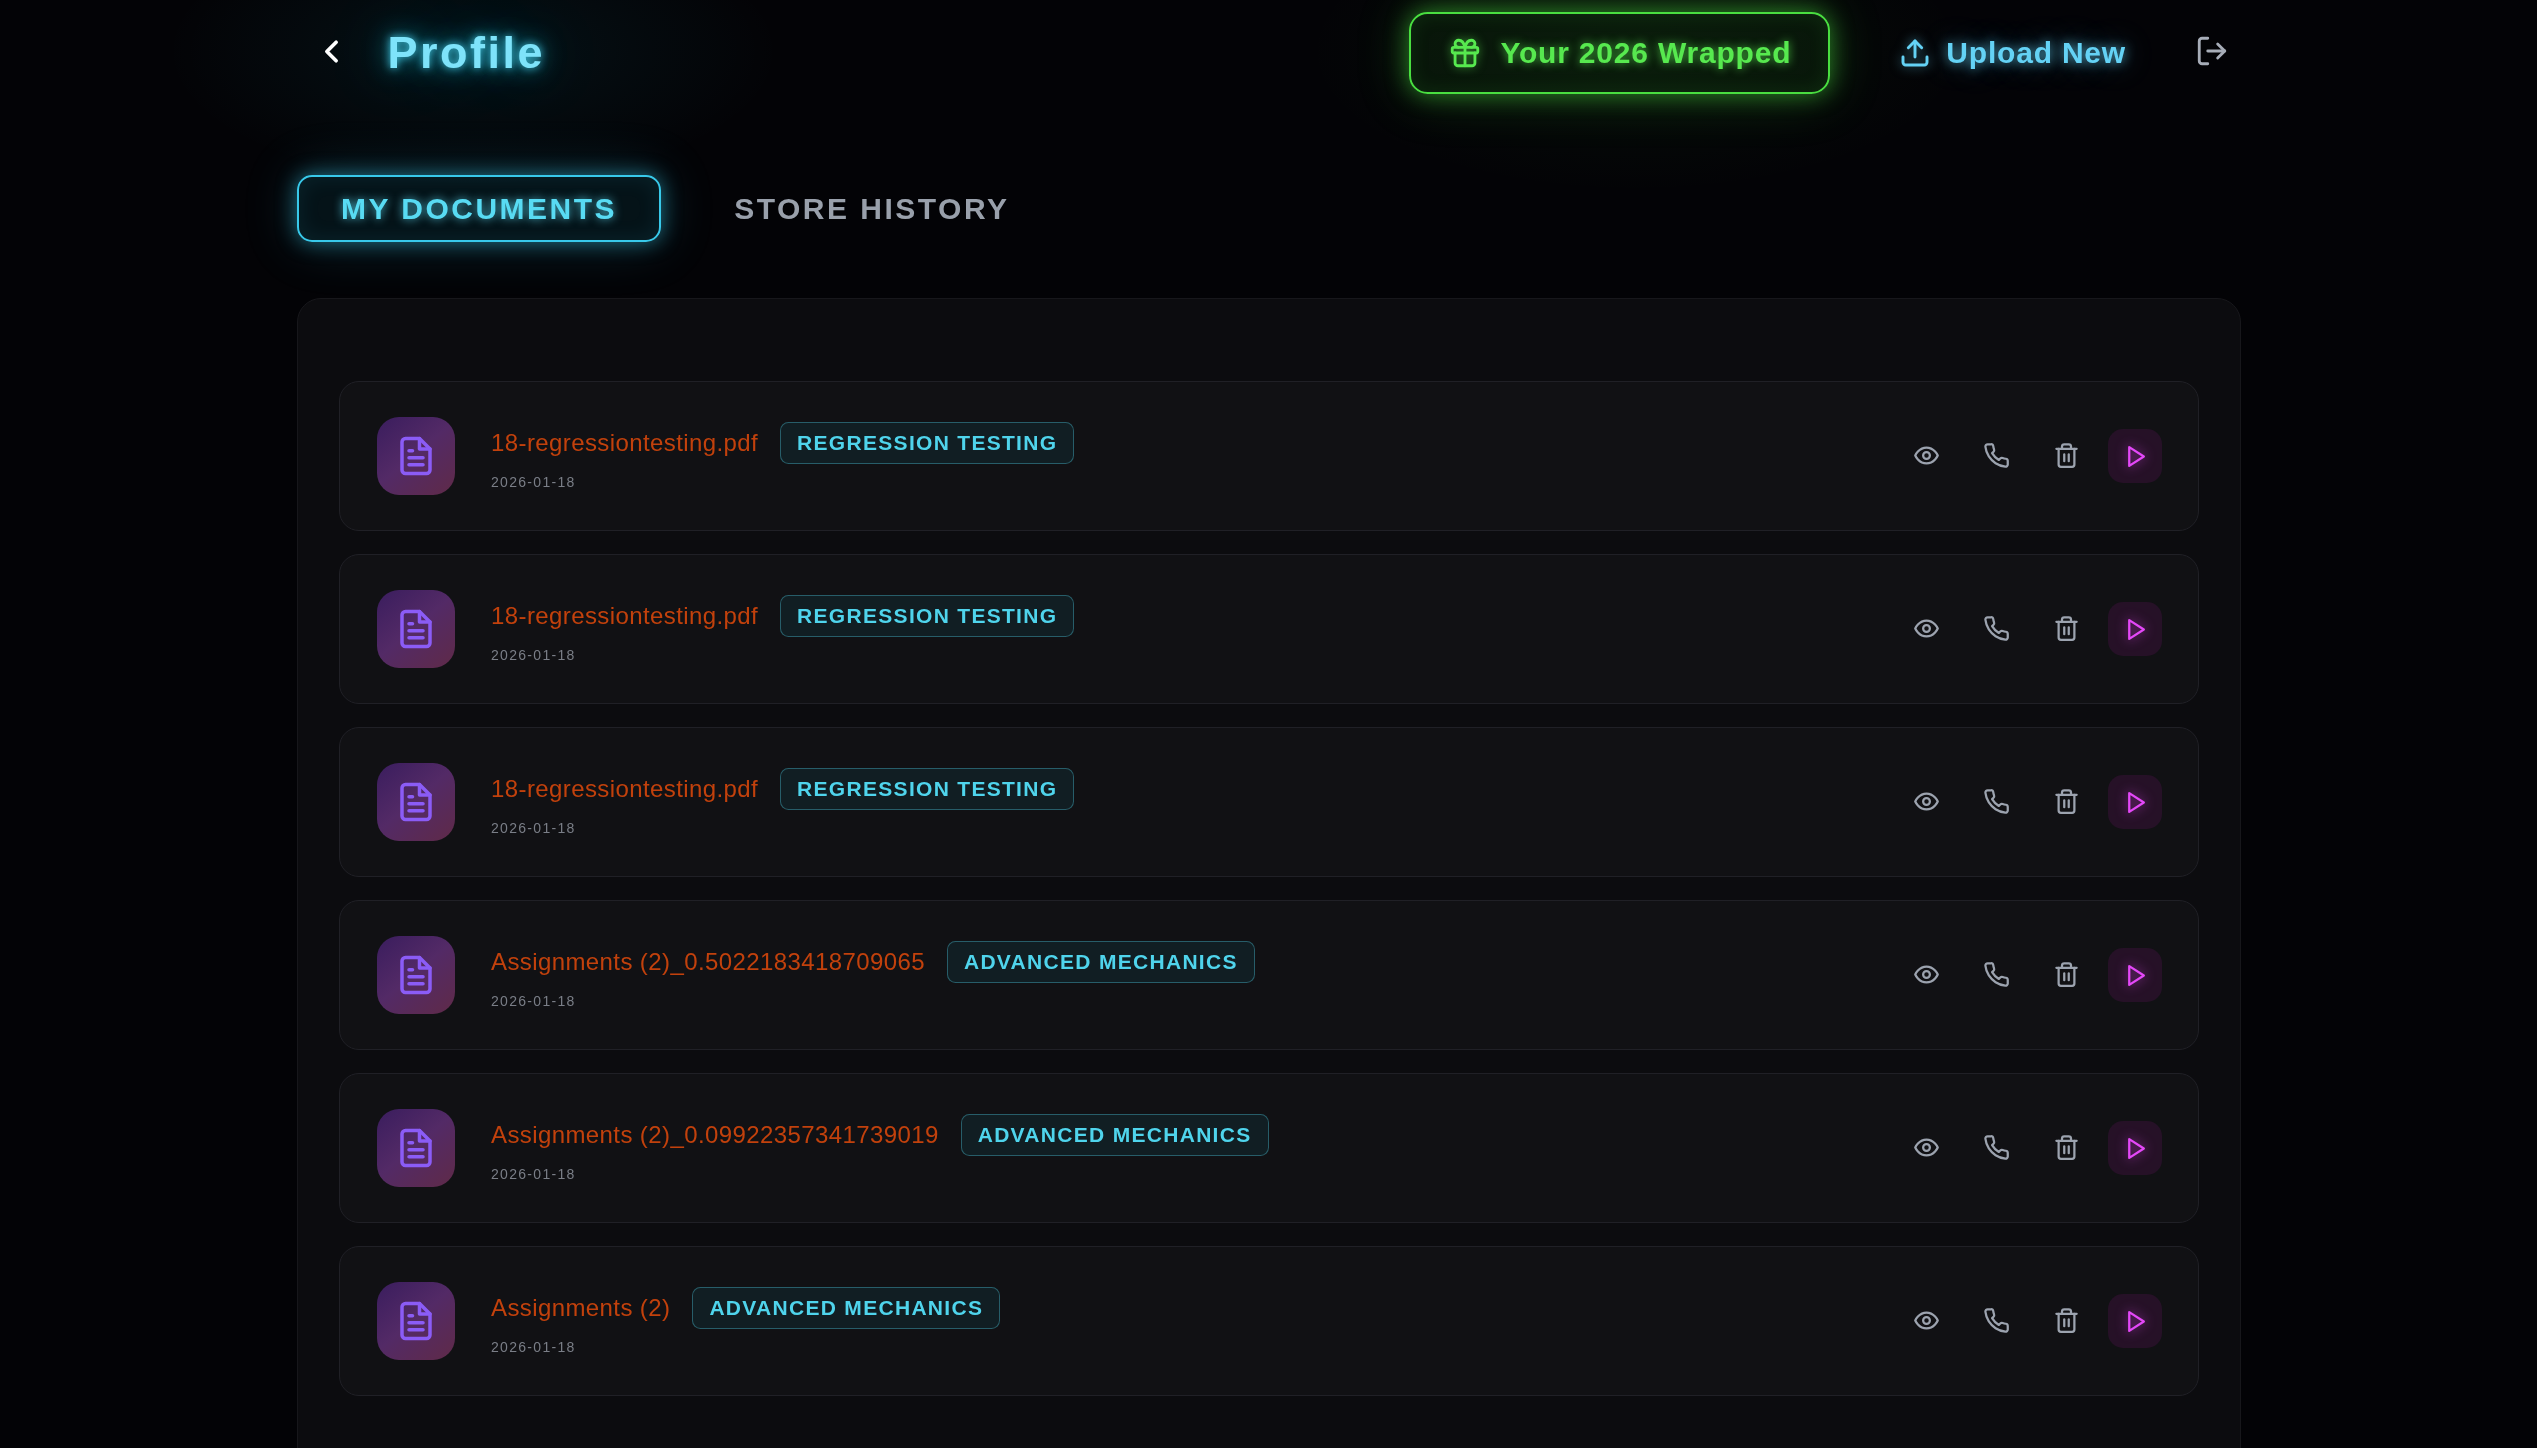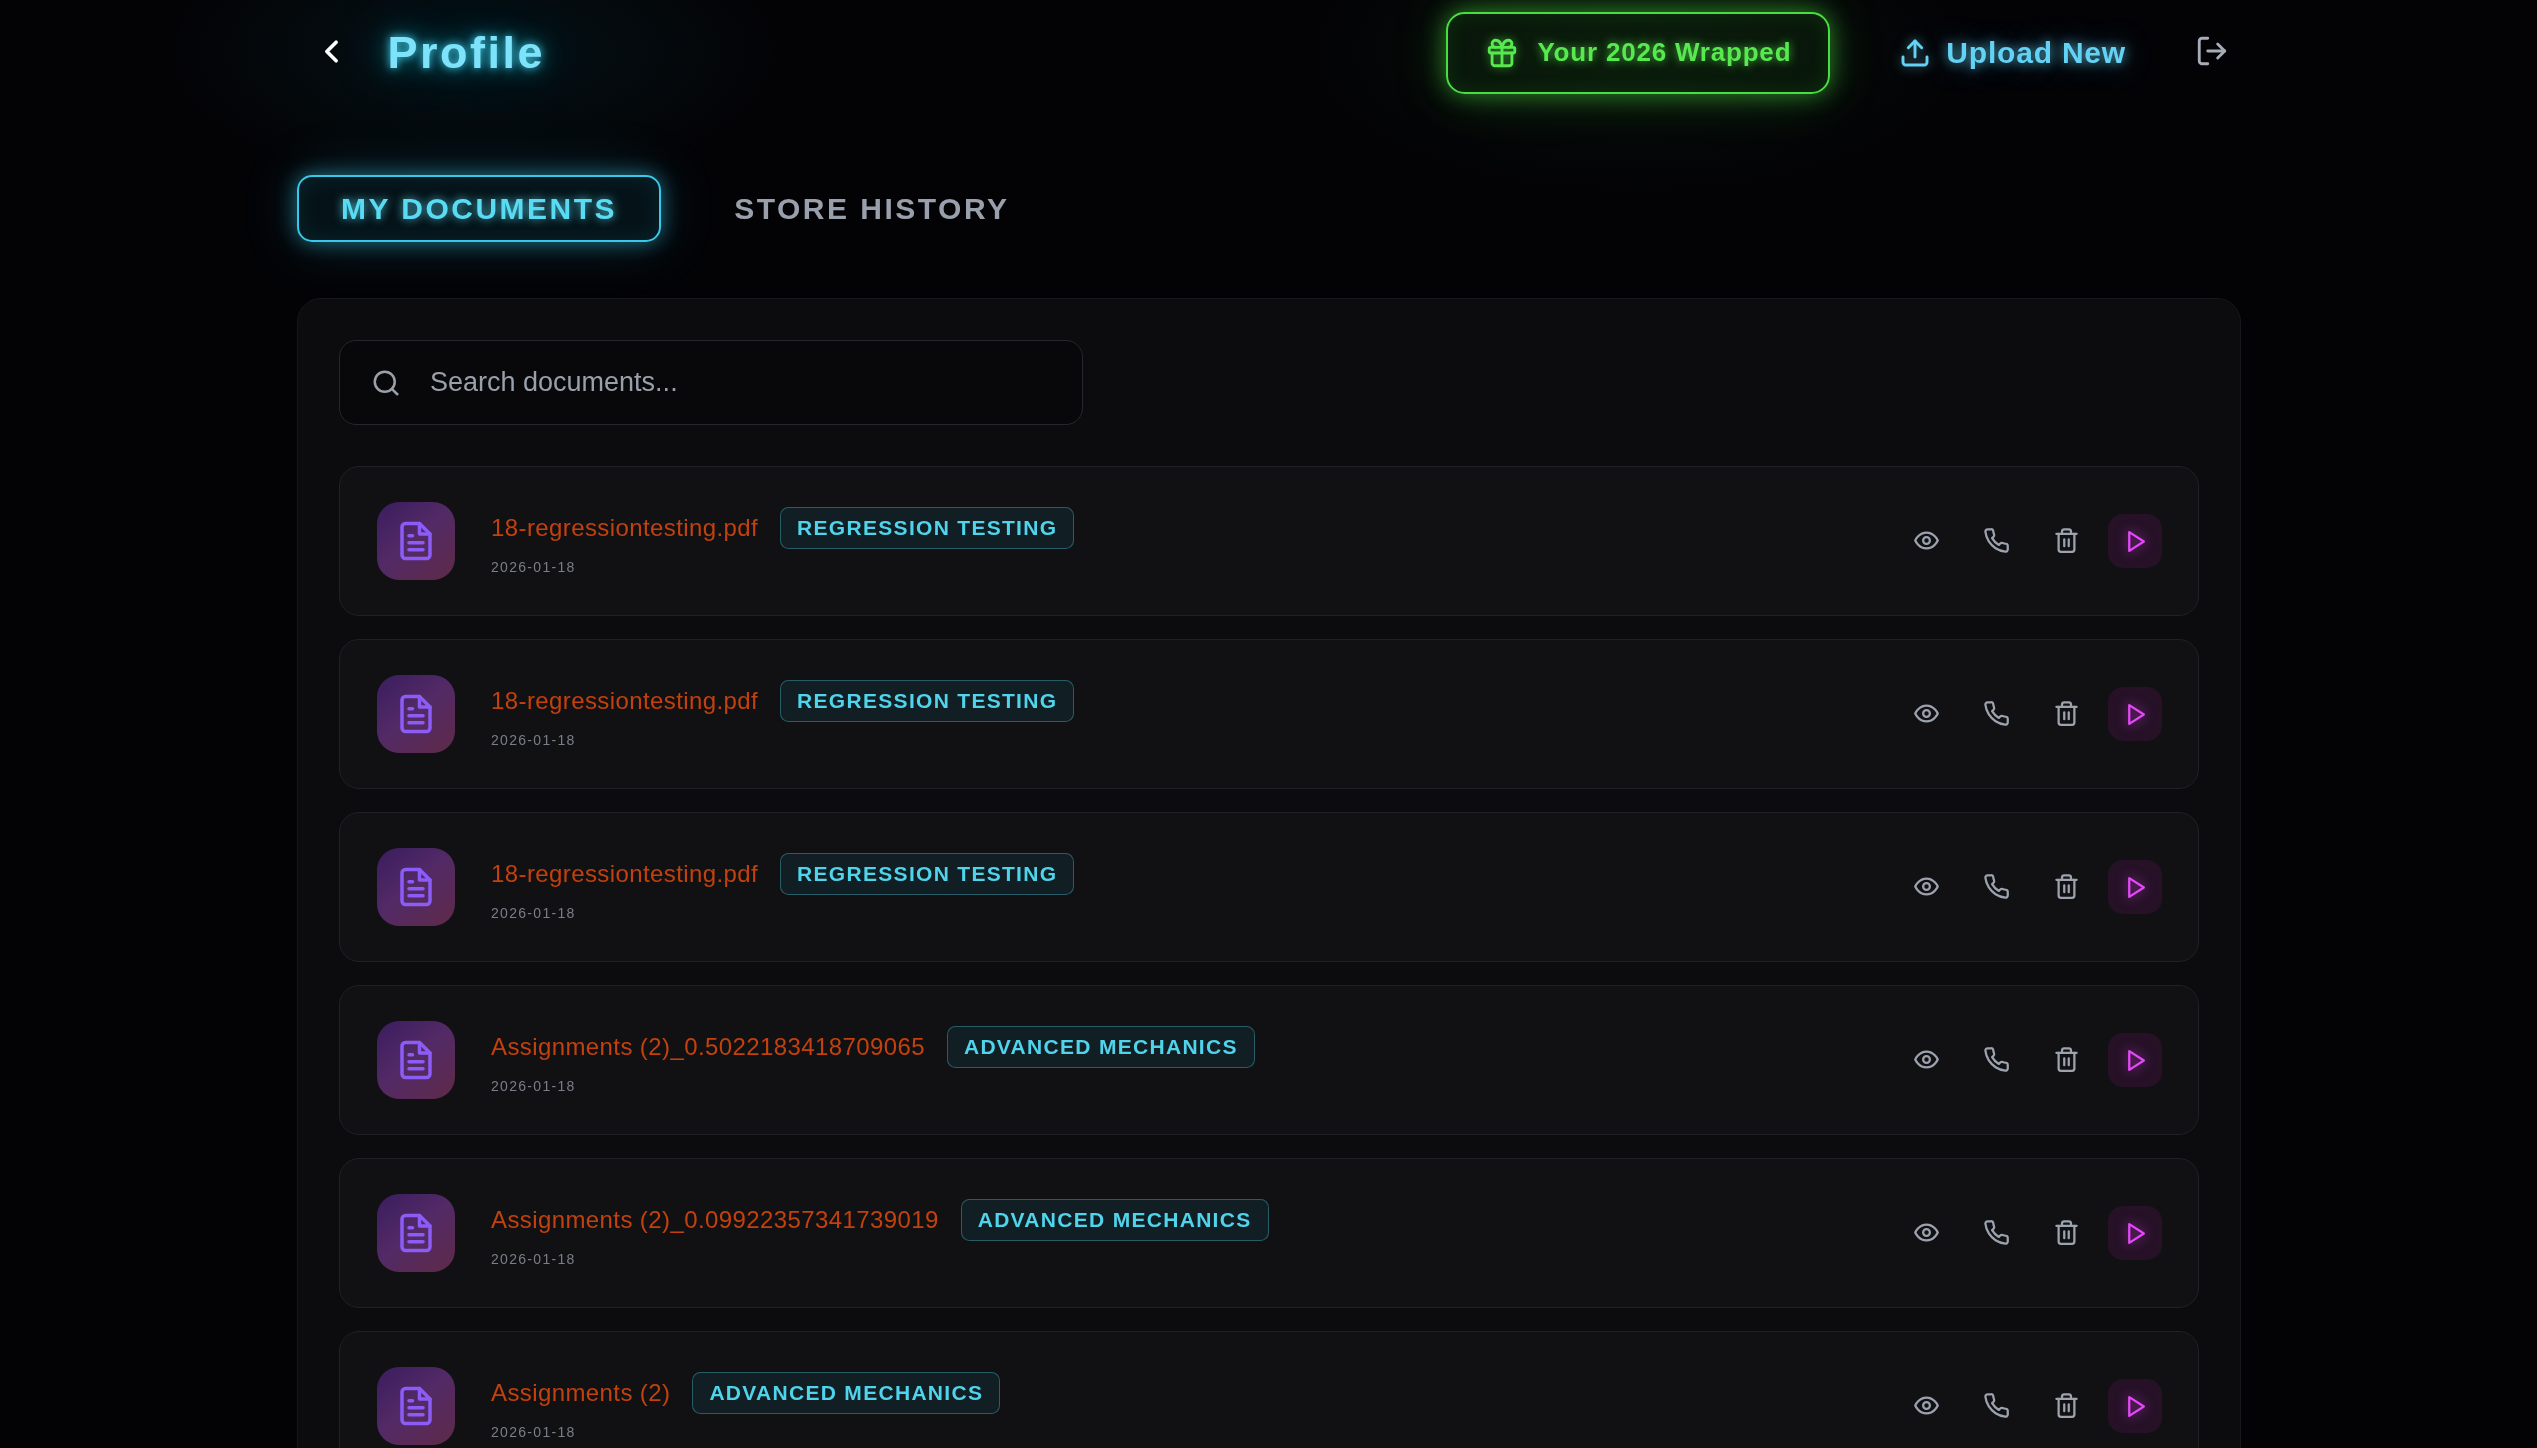--- a/index.html
+++ b/index.html
@@ -20,21 +20,21 @@
   .back-btn{background:none;border:none;color:#fff;width:41px;height:41px;margin-left:13.5px;padding:0;cursor:pointer;}
   .back-btn svg{width:37px;height:37px;}
   .page-title{
     font-size:45px;font-weight:bold;letter-spacing:2.5px;margin:0 0 0 36px;color:#7ee3fa;
     text-shadow:0 0 8.5px rgba(72,216,245,.95),0 0 25px rgba(34,211,238,.65),0 0 63px rgba(34,211,238,.45);
   }
   .header-right{margin-left:auto;display:flex;align-items:center;gap:63px;}
   .wrapped-btn{
     display:flex;align-items:center;gap:18.6px;height:82px;padding:0 37px;
     background:rgba(64,220,60,.07);border:2.5px solid #49de40;border-radius:18.6px;
-    color:#57e94f;font-size:26px;font-weight:bold;letter-spacing:0.8px;font-family:inherit;cursor:pointer;
+    color:#57e94f;font-size:30px;font-weight:bold;letter-spacing:0.8px;font-family:inherit;cursor:pointer;
     box-shadow:0 0 22px rgba(74,222,62,.5),0 0 52px rgba(74,222,62,.25),inset 0 0 20px rgba(74,222,62,.12);
     text-shadow:0 0 10px rgba(87,233,79,.8);
     text-align:right;
   }
   .wrapped-btn svg{width:34px;height:34px;filter:drop-shadow(0 0 5px rgba(87,233,79,.6));}
   .upload-btn{
     display:flex;align-items:center;gap:15px;background:none;border:none;cursor:pointer;
     color:#64d2f5;font-size:30px;font-weight:bold;letter-spacing:0.8px;font-family:inherit;
     text-shadow:0 0 12px rgba(100,210,245,.8),0 0 30px rgba(100,210,245,.4);
   }
@@ -140,27 +140,20 @@
       </button>
     </div>
   </header>
 
   <nav class="tabs">
       <button class="tab active">MY DOCUMENTS</button>
       <button class="tab">STORE HISTORY</button>
     </nav>
 
   <main class="panel">
-    <div class="search-box">
-      <svg class="search-glyph" viewBox="0 0 24 24" fill="none" stroke="currentColor" stroke-width="2" stroke-linecap="round" stroke-linejoin="round">
-          <circle cx="11" cy="11" r="8"></circle>
-          <line x1="21" y1="21" x2="16.65" y2="16.65"></line>
-        </svg>
-      <input class="search-input" type="text" placeholder="Search documents..." style="">
-    </div>
     <div class="doc-list">
   <div class="doc-row">
     <div class="doc-icon">
       <svg viewBox="0 0 24 24" fill="none" stroke="currentColor" stroke-width="2" stroke-linecap="round" stroke-linejoin="round">
               <path d="M14 2H6a2 2 0 0 0-2 2v16a2 2 0 0 0 2 2h12a2 2 0 0 0 2-2V8z"></path>
               <polyline points="14 2 14 8 20 8"></polyline>
               <line x1="16" y1="13" x2="8" y2="13"></line>
               <line x1="16" y1="17" x2="8" y2="17"></line>
               <line x1="10" y1="9" x2="8" y2="9"></line>
             </svg>

